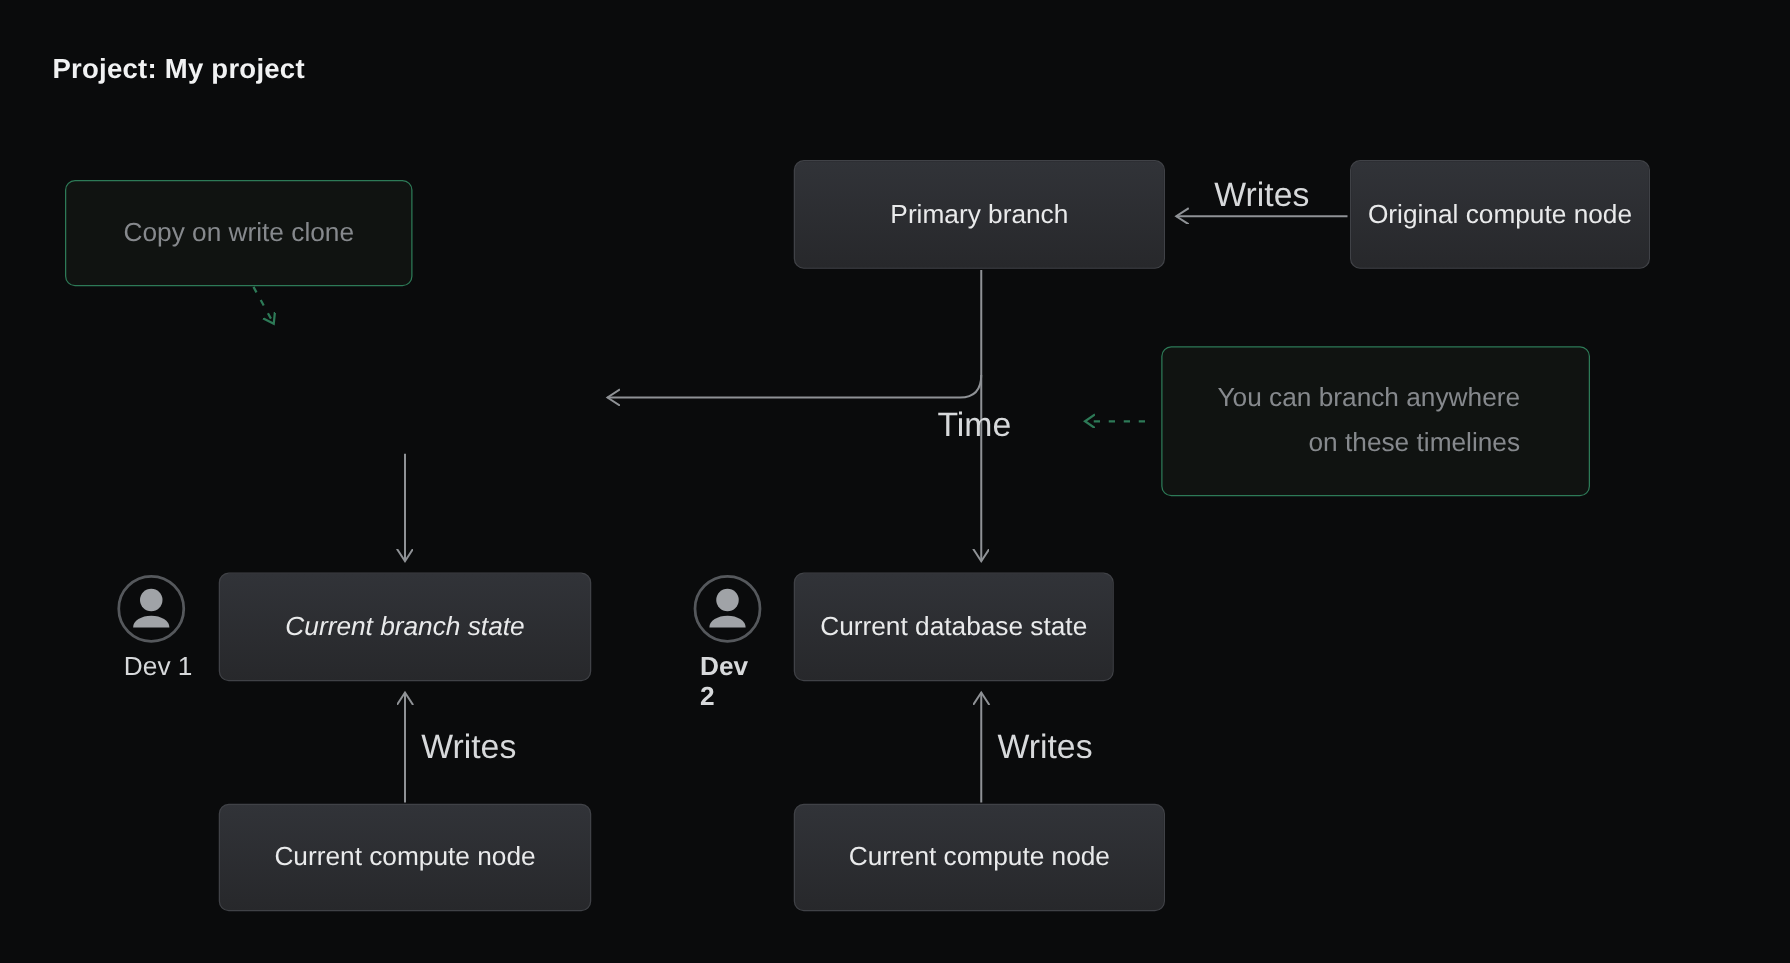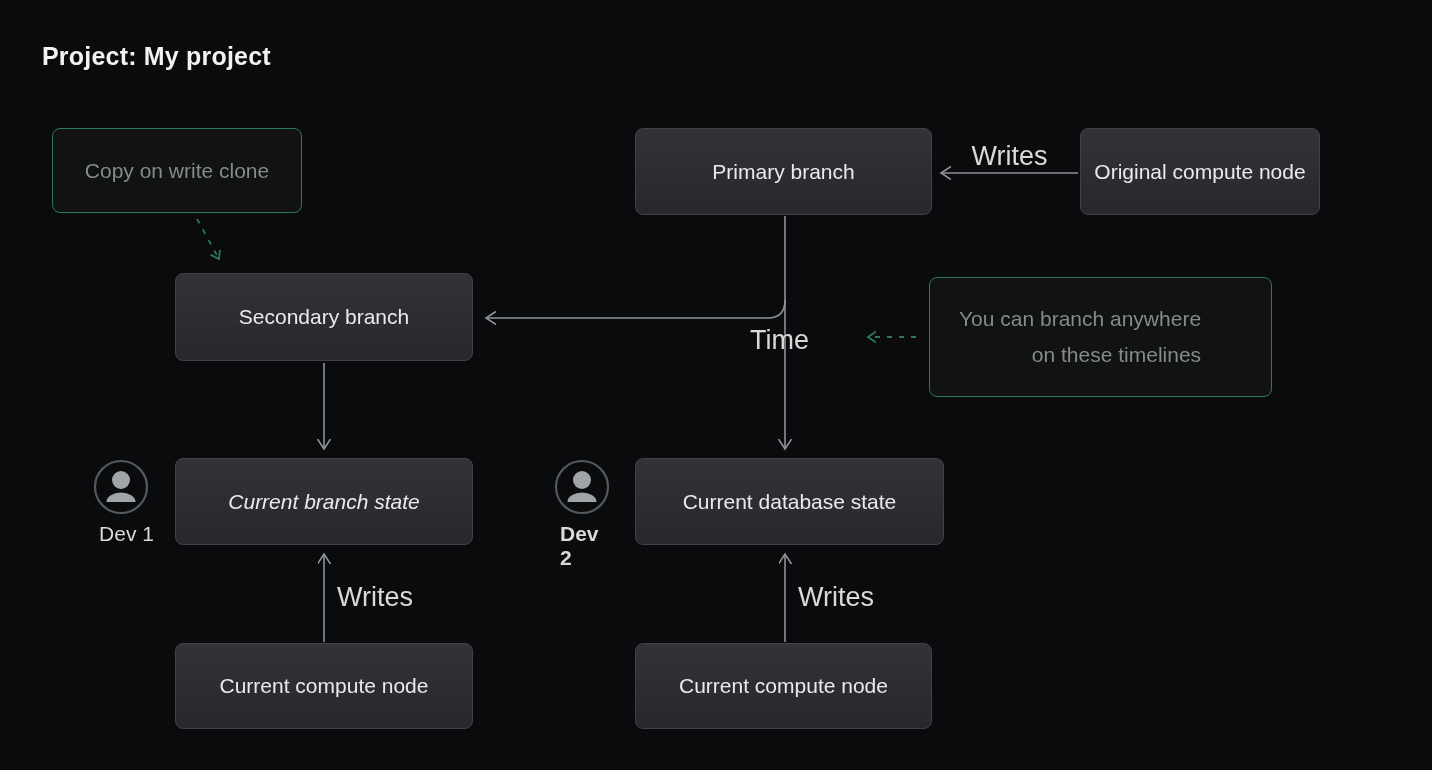--- a/index.html
+++ b/index.html
@@ -5,21 +5,21 @@
   html,body{margin:0;padding:0;background:#0a0b0c;}
   .stage{
     position:relative;
     width:1432px;height:770px;
     background:var(--bg,#0a0b0c);
     font-family:"Liberation Sans", sans-serif;
     overflow:hidden;
   }
   .title{
     position:absolute;left:42px;top:42px;
-    font-size:25px;font-weight:600;letter-spacing:.2px;
+    font-size:22px;font-weight:600;letter-spacing:.2px;
     color:var(--title_text,#f1f2f3);
   }
   .node{
     position:absolute;
     display:flex;align-items:center;justify-content:center;
     border-radius:8px;
     font-size:21px;
     box-sizing:border-box;
     text-align:center;
   }
@@ -82,41 +82,38 @@
 
     <path class="wire" d="M785 642 L785 554" marker-end="url(#chev-gray)"></path>
 
     <path class="wire dashed" d="M197 219 L219 259" marker-end="url(#chev-green)"></path>
 
     <path class="wire dashed" d="M916 337 L868 337" marker-end="url(#chev-green)"></path>
   </svg>
 
   <div class="title">Project: My project</div>
 
-  <div class="node ghost" style="left:52px;top:128px;width:250px;height:85px;align-items:center;">
+  <div class="node ghost" style="left:52px;top:144px;width:278px;height:85px;align-items:center;">
     <span>Copy on write clone</span>
   </div>
 
   <div class="node solid" style="left:635px;top:128px;width:297px;height:87px;">
     <span>Primary branch</span>
   </div>
 
   <div class="node solid" style="left:1080px;top:128px;width:240px;height:87px;">
     <span>Original compute node</span>
   </div>
 
   <div class="small-label" style="left:941px;top:141px;width:137px;text-align:center;">Writes</div>
 
-  <div class="node solid" style="left:175px;top:273px;width:298px;height:88px;">
-    <span>Secondary branch</span>
-  </div>
 
   <div class="small-label" style="left:750px;top:325px;">Time</div>
 
-  <div class="node ghost" style="left:929px;top:277px;width:343px;height:120px;justify-content:flex-start;padding:0 29px;">
+  <div class="node ghost" style="left:929px;top:277px;width:343px;height:120px;justify-content:flex-start;padding:0 44px;">
     <span class="note-text">
       <span style="display:block;">You can branch anywhere</span>
       <span style="display:block;text-align:right;">on these timelines</span>
     </span>
   </div>
 
   <div class="dev" style="left:88px;top:458px;">
     <svg class="user-icon" width="58" height="58" viewBox="0 0 58 58">
       <circle class="ring" cx="29" cy="29" r="26"></circle>
       <circle class="person" cx="29" cy="22" r="9"></circle>
@@ -131,21 +128,21 @@
 
   <div class="dev" style="left:549px;top:458px;font-weight:bold;">
     <svg class="user-icon" width="58" height="58" viewBox="0 0 58 58">
       <circle class="ring" cx="29" cy="29" r="26"></circle>
       <circle class="person" cx="29" cy="22" r="9"></circle>
       <path class="person" d="M14.5 44 a14.5 9.5 0 0 1 29 0 z"></path>
     </svg>
     <span class="dev-label">Dev 2</span>
   </div>
 
-  <div class="node solid" style="left:635px;top:458px;width:309px;height:87px;">
+  <div class="node solid" style="left:635px;top:458px;width:256px;height:87px;">
     <span>Current database state</span>
   </div>
 
   <div class="small-label" style="left:337px;top:582px;">Writes</div>
   <div class="small-label" style="left:798px;top:582px;">Writes</div>
 
   <div class="node solid" style="left:175px;top:643px;width:298px;height:86px;">
     <span>Current compute node</span>
   </div>
 

